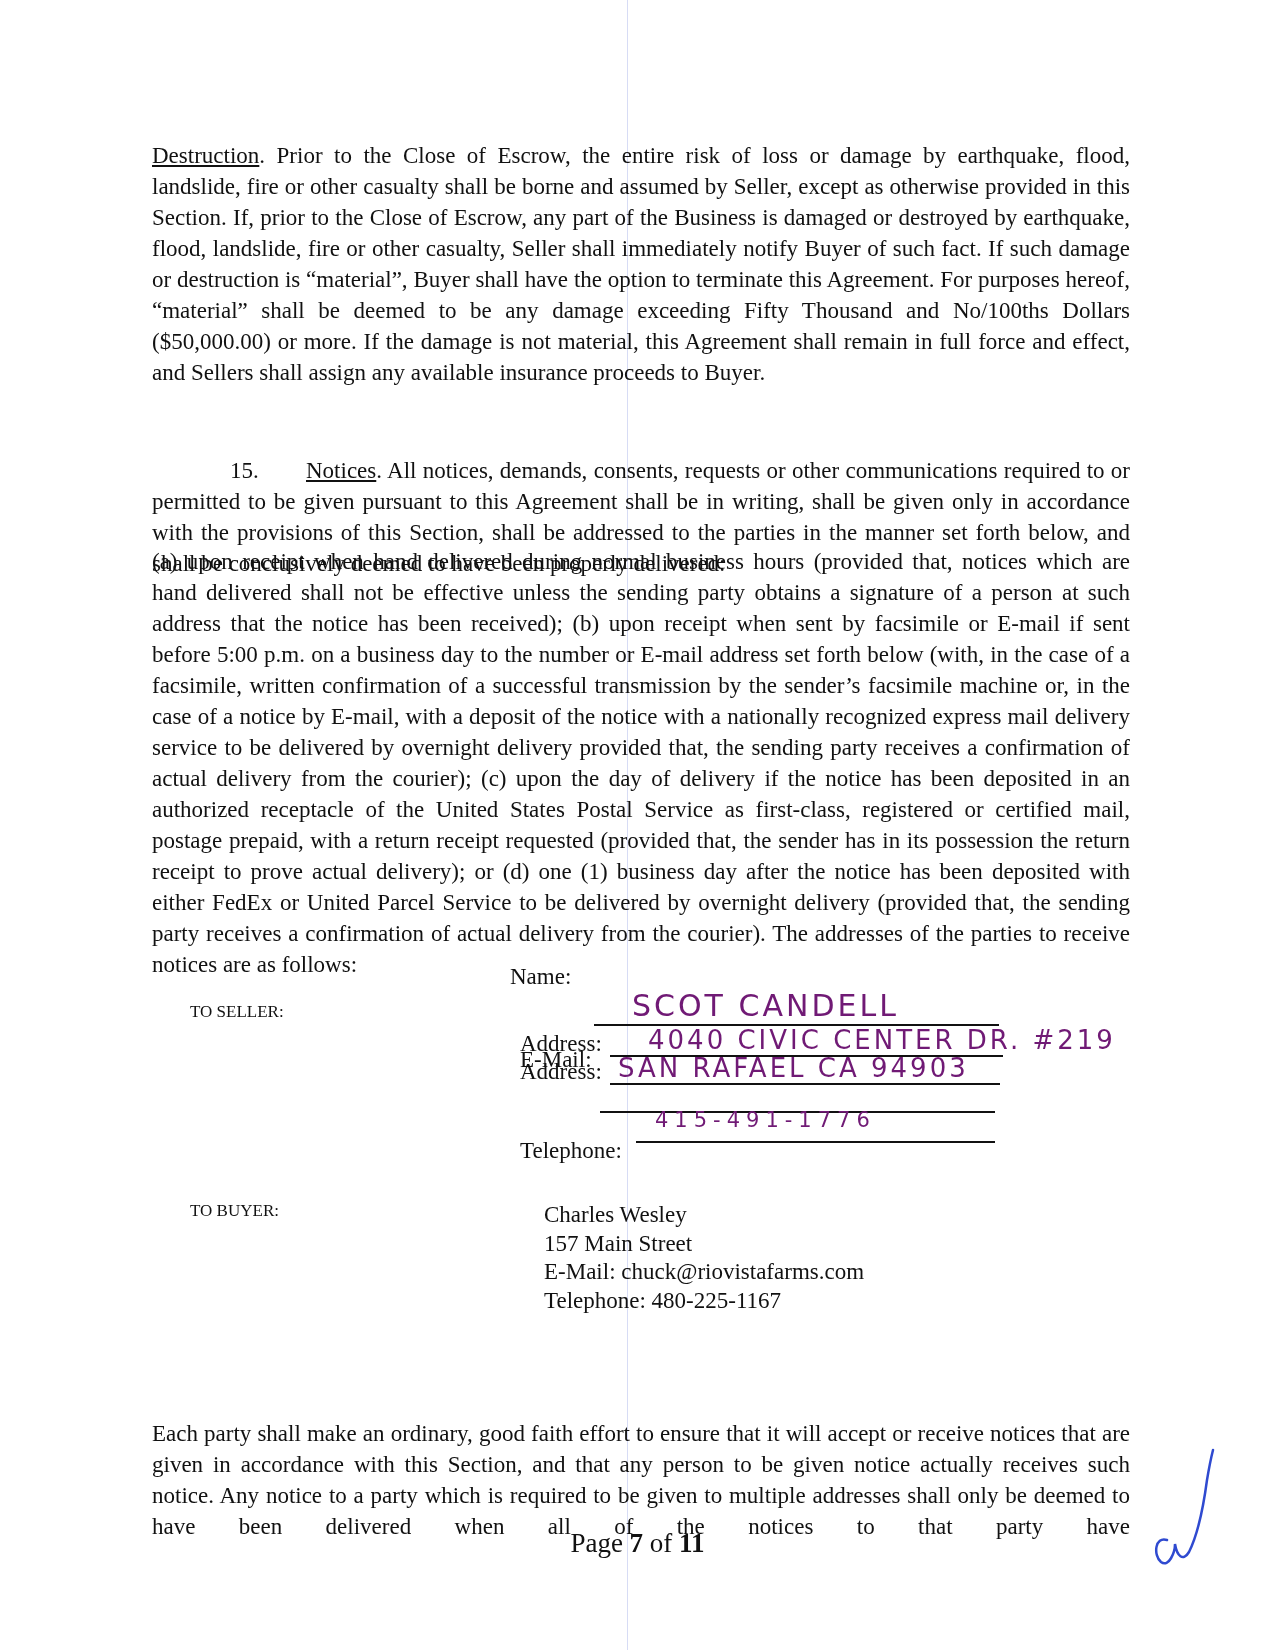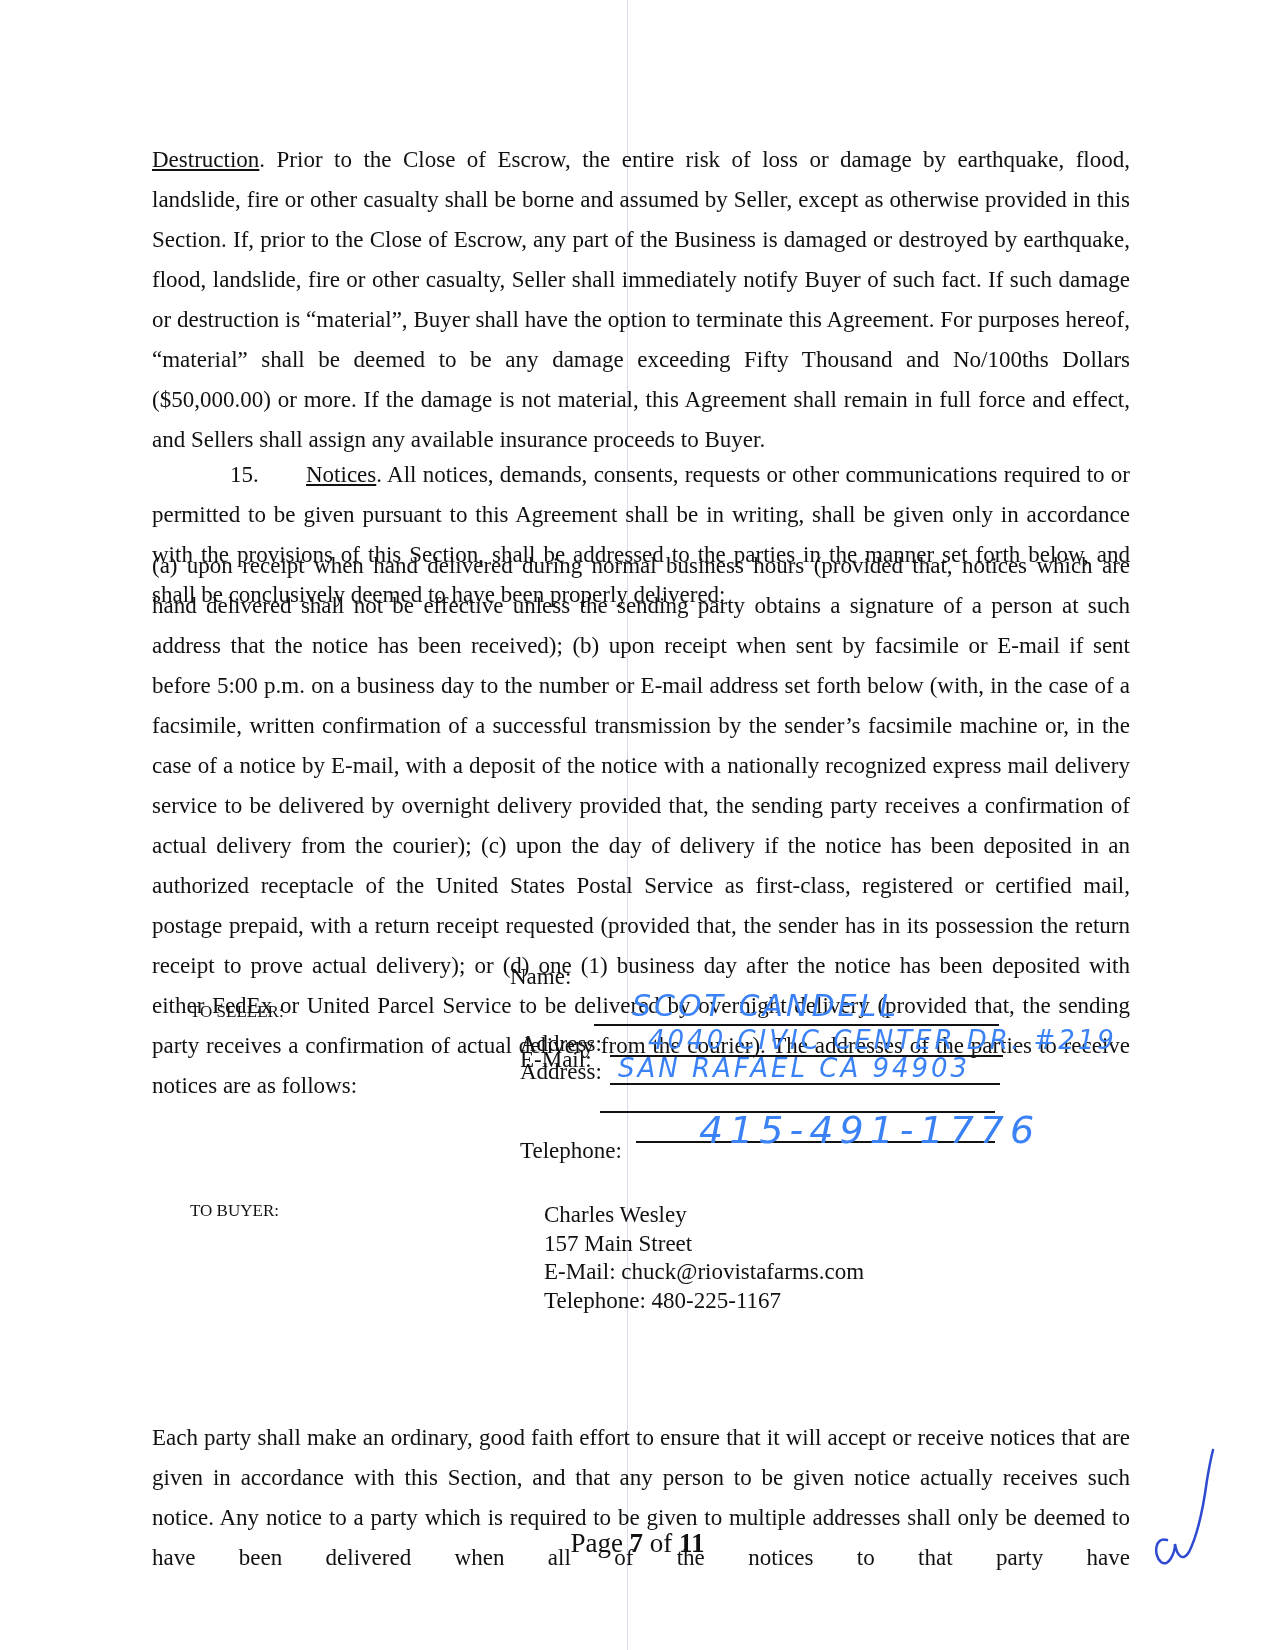--- a/index.html
+++ b/index.html
@@ -1,24 +1,24 @@
 <!DOCTYPE html>
 <html><head>
 <meta charset="utf-8">
 <style>
   html, body { margin: 0; padding: 0; background: #ffffff; }
   body { width: 1275px; height: 1650px; position: relative; overflow: hidden; font-family: "Liberation Serif", "DejaVu Serif", serif; color: #111; }
   .guide { position: absolute; top: 0; width: 1px; height: 1650px; background: #d7dcf5; }
-  .para { position: absolute; left: 152px; width: 978px; font-size: 23px; line-height: 40px; text-align: justify; text-align-last: left; }
+  .para { position: absolute; left: 152px; width: 978px; font-size: 23px; line-height: 31px; text-align: justify; text-align-last: left; }
   .u { text-decoration: underline; }
   .num { display: inline-block; width: 76px; padding-left: 78px; }
   .label { position: absolute; font-size: 17px; }
   .field { position: absolute; font-size: 23px; left: 520px; }
   .line { position: absolute; height: 2px; background: #111; }
-  .hand { position: absolute; font-family: "DejaVu Sans", sans-serif; color: #3b82f6; font-style: italic; letter-spacing: 3px; font-size: 26px; white-space: nowrap; }
+  .hand { position: absolute; font-family: "DejaVu Sans", sans-serif; color: #701a75; letter-spacing: 3px; font-size: 26px; white-space: nowrap; }
   .buyer { position: absolute; left: 544px; font-size: 23px; line-height: 28.7px; }
   .footer { position: absolute; top: 1528px; left: 0; width: 1275px; text-align: center; font-size: 27px; }
   .footer b { font-weight: bold; }
   .initials { position: absolute; left: 1145px; top: 1440px; }
 </style>
 </head>
 <body>
 
 <div class="guide" style="left:627px;"></div>
 
@@ -47,21 +47,21 @@
 <div class="field" style="top:1059px;">Address:</div>
 <div class="line" style="left:610px; top:1083px; width:390px;"></div>
 <div class="hand" style="left:618px; top:1053px;">SAN RAFAEL  CA  94903</div>
 
 <div class="field" style="top:1047px;">E-Mail:</div>
 <div class="line" style="left:600px; top:1111px; width:395px;"></div>
 <div class="hand" style="left:620px; top:1083px;"></div>
 
 <div class="field" style="top:1116px;margin-top:22px;">Telephone:</div>
 <div class="line" style="left:636px; top:1141px; width:359px;"></div>
-<div class="hand" style="left:655px; top:1108px; font-size:38px; letter-spacing:6px;margin-left:44px;">415-491-1776</div>
+<div class="hand" style="left:655px; top:1108px; font-size:21px; letter-spacing:6px;">415-491-1776</div>
 
 <div class="label" style="left:190px; top:1201px;">TO BUYER:</div>
 <div class="buyer" style="top:1201px;">
   <div>Charles Wesley</div>
   <div>157 Main Street</div>
   <div>E-Mail: chuck@riovistafarms.com</div>
   <div>Telephone: 480-225-1167</div>
 </div>
 
 <div class="para" style="top:1418px;">

